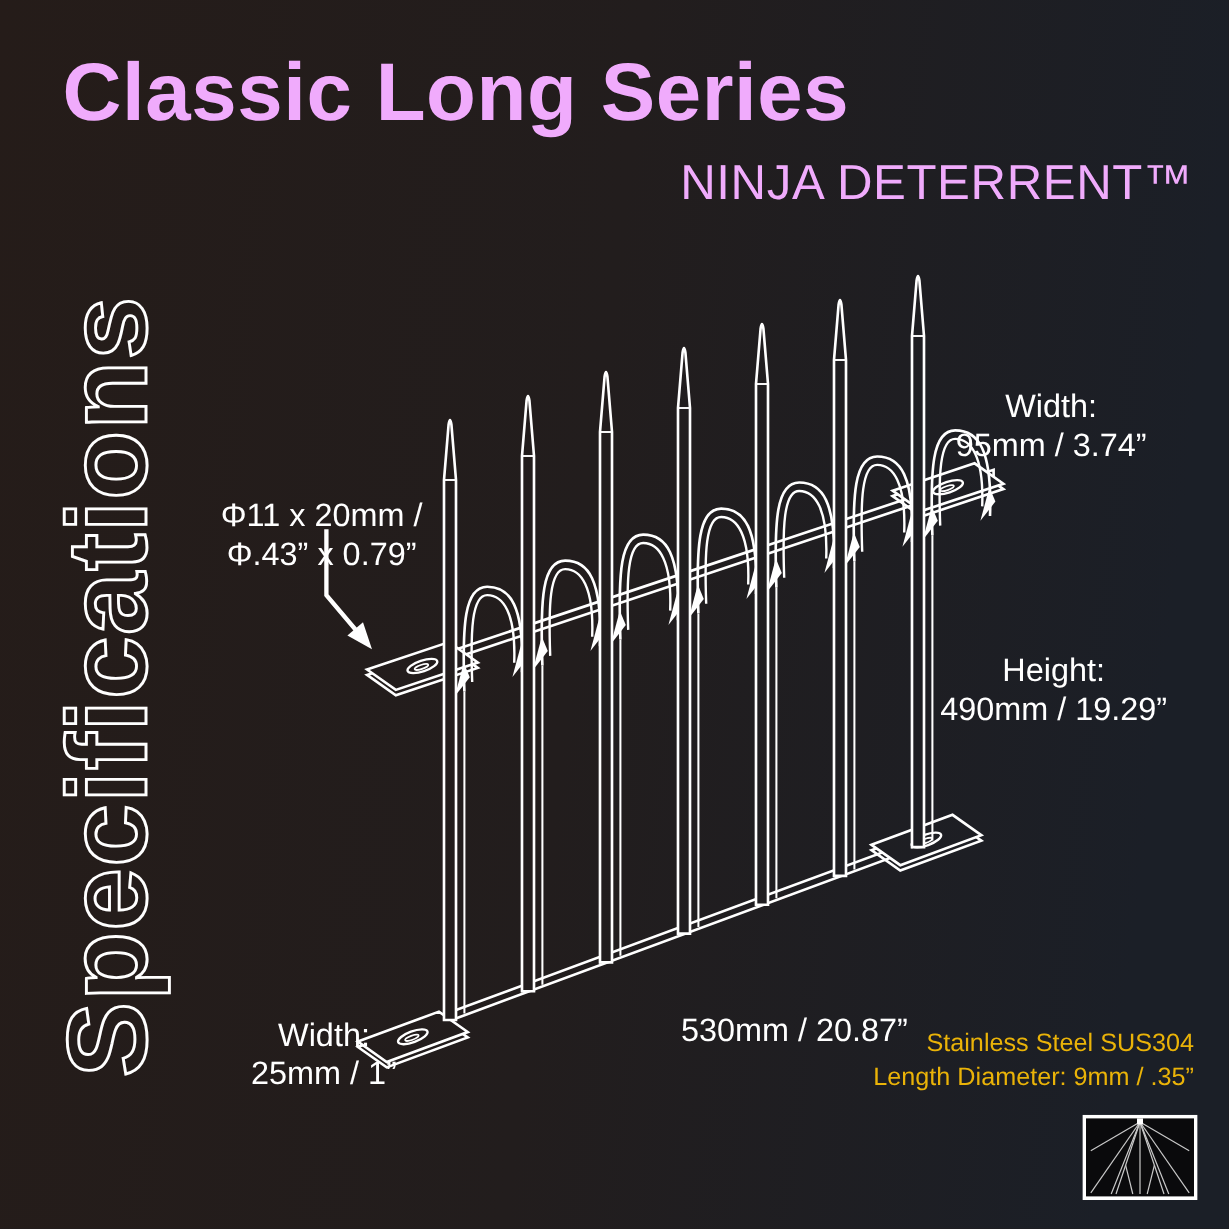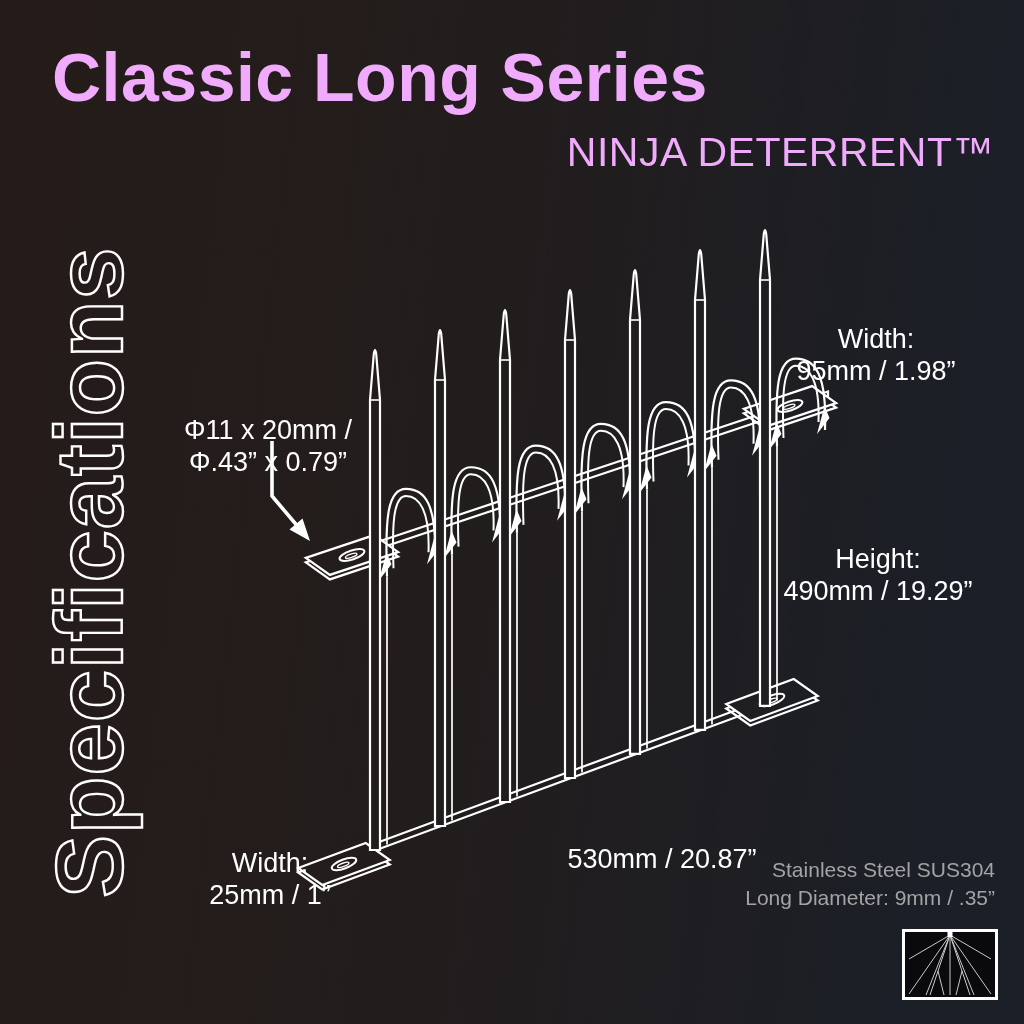--- a/index.html
+++ b/index.html
@@ -24,21 +24,21 @@
     color:#ffffff;
   }
   @supports (-webkit-text-stroke: 1px black){
     .spec-vertical{color:transparent;-webkit-text-stroke:2.4px #ffffff;}
   }
   .ann{
     position:absolute;color:#ffffff;text-align:center;
     font-size:27px;line-height:1.2;transform:translate(-50%,-50%);white-space:nowrap;margin-top:35px;
   }
   .info{
-    position:absolute;right:29px;top:856px;color:#a3a3a3;text-align:right;
+    position:absolute;right:29px;top:856px;color:#eab308;text-align:right;
     font-size:21px;line-height:1.32;white-space:nowrap;
   }
   .logo-box{position:absolute;left:902px;top:929px;width:96px;height:71px;}
 </style>
 </head>
 <body>
 
 <svg id="stage" viewBox="0 0 1024 1024" xmlns="http://www.w3.org/2000/svg">
     <defs>
       <linearGradient id="bgg" gradientUnits="userSpaceOnUse" x1="0" y1="0" x2="1024" y2="120">
@@ -139,40 +139,40 @@
 <div class="txt brand">NINJA DETERRENT™</div>
 <div class="txt spec-vertical">Specifications</div>
 
 <div class="ann" style="left:268px;top:411px;">
   <div>Φ11 x 20mm /</div>
   <div>Φ.43” x 0.79”</div>
 </div>
 
 <div class="ann" style="left:876px;top:320px;">
   <div>Width:</div>
-  <div>95mm / 1.98”</div>
+  <div>95mm / 3.74”</div>
 </div>
 
 <div class="ann" style="left:878px;top:540px;">
   <div>Height:</div>
   <div>490mm / 19.29”</div>
 </div>
 
 <div class="ann" style="left:270px;top:844px;">
   <div>Width:</div>
   <div>25mm / 1”</div>
 </div>
 
 <div class="ann" style="left:662px;top:824px;">
   <div>530mm / 20.87”</div>
 </div>
 
 <div class="info">
   <div>Stainless Steel SUS304</div>
-  <div>Long Diameter: 9mm / .35”</div>
+  <div>Length Diameter: 9mm / .35”</div>
 </div>
 
 <svg class="logo-box" viewBox="0 0 96 71" xmlns="http://www.w3.org/2000/svg">
   <rect x="1.5" y="1.5" width="93" height="68" fill="#0a0a0c" stroke="#ffffff" stroke-width="3"></rect>
   <g stroke="#c9c9c9" stroke-width="1" fill="none">
     <line x1="48" y1="6" x2="7" y2="30"></line>
     <line x1="48" y1="6" x2="7" y2="65"></line>
     <line x1="48" y1="6" x2="24" y2="66"></line>
     <line x1="48" y1="6" x2="36" y2="42"></line>
     <line x1="36" y1="42" x2="28" y2="66"></line>

